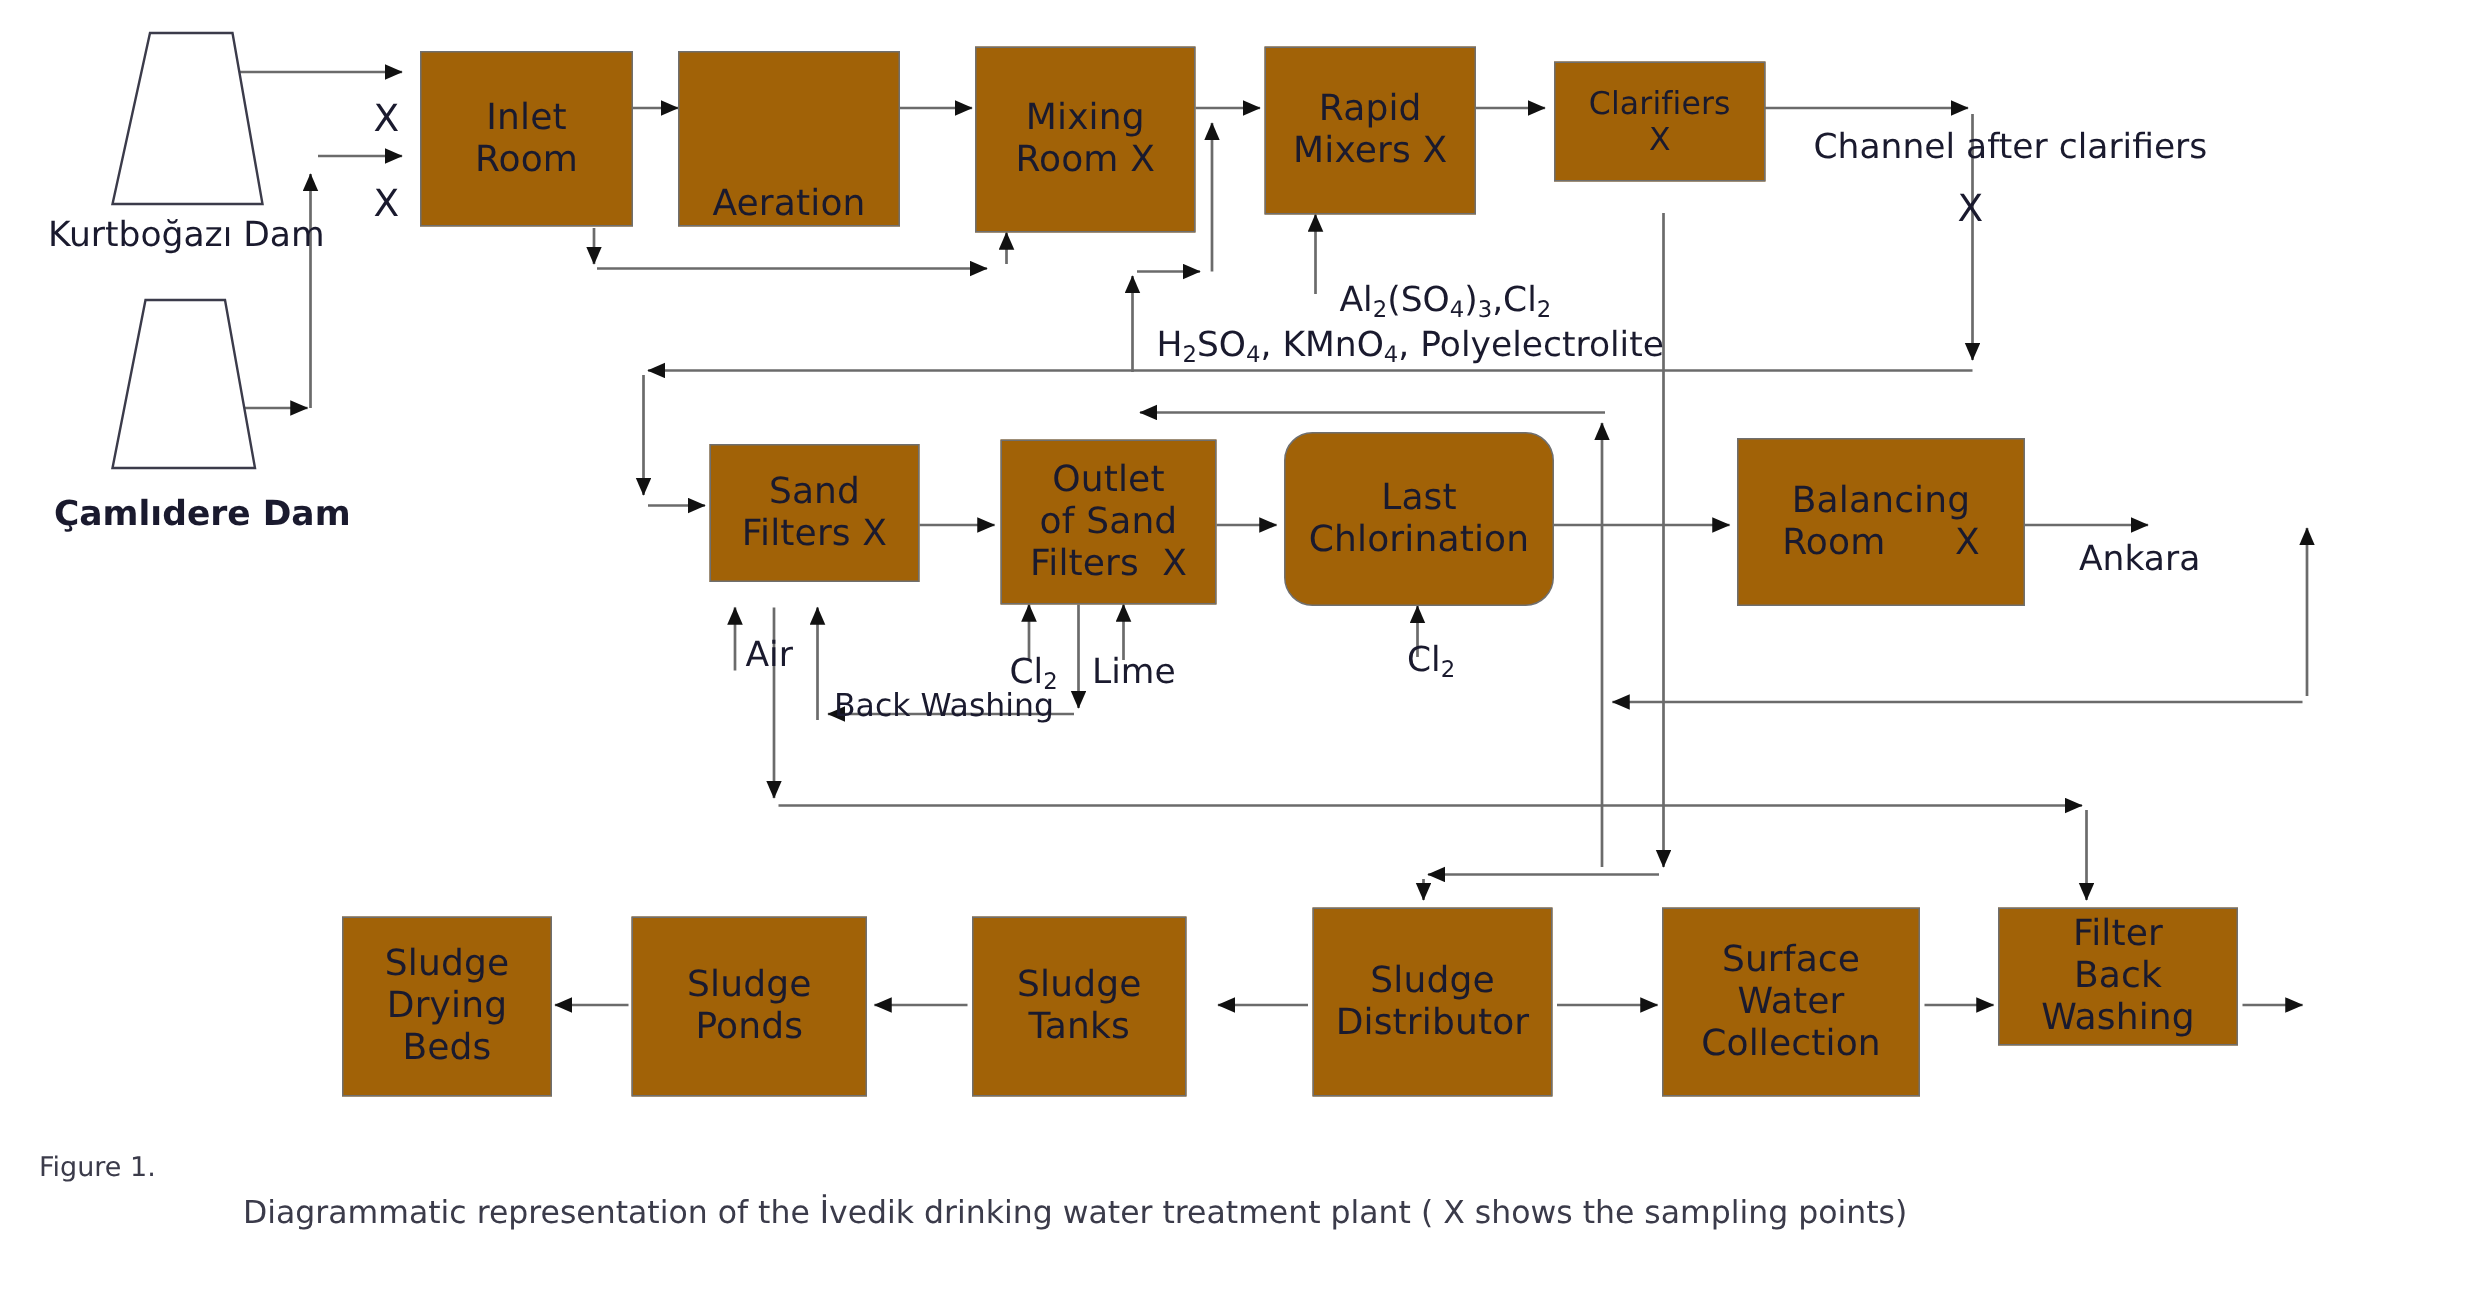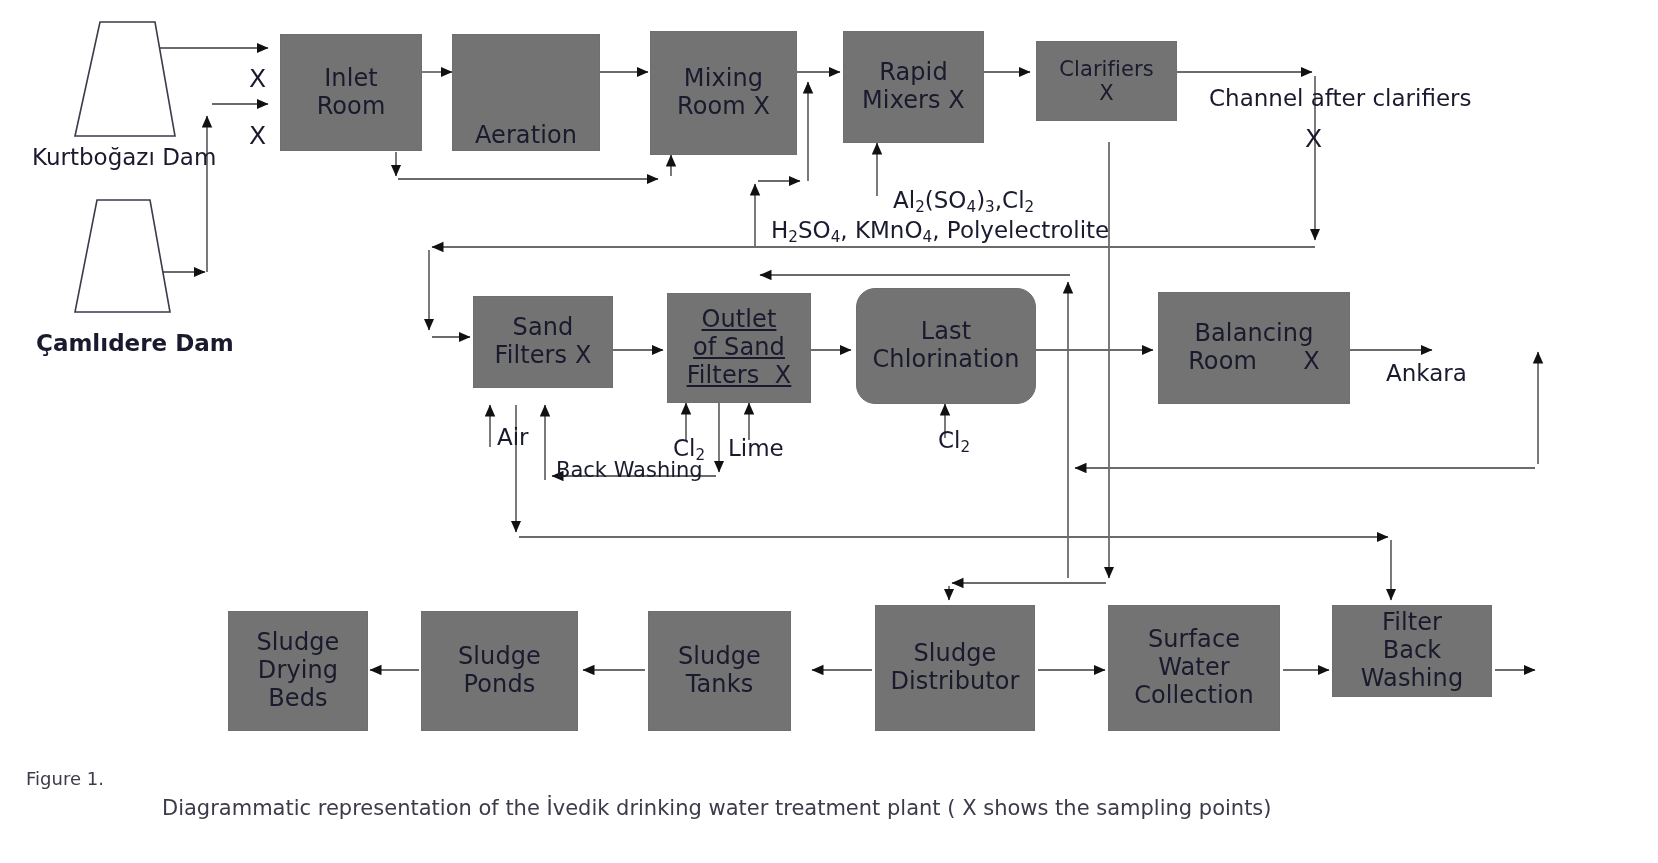--- a/index.html
+++ b/index.html
@@ -1,19 +1,19 @@
 <!DOCTYPE html>
 <html><head>
 <meta charset="utf-8">
 <style>
   html,body{margin:0;padding:0;background:#fff;}
   body{font-family:"DejaVu Sans", sans-serif;}
   #stage{position:relative;width:1658px;height:863px;background:#fff;overflow:hidden;}
   svg#wires{position:absolute;left:0;top:0;width:1658px;height:863px;pointer-events:none;}
-  .box{position:absolute;border:1.5px solid #6f6f6f;background:#737373;box-sizing:border-box;
+  .box{position:absolute;border:1.5px solid #6f6f6f;background:#a16207;box-sizing:border-box;
        display:flex;align-items:center;justify-content:center;text-align:center;
        font-size:24px;color:#1a1a2e;line-height:1.16;letter-spacing:.1px;}
   .box.small{font-size:21px;}
   .lbl{position:absolute;font-size:23px;color:#1a1a2e;white-space:nowrap;line-height:1.15;}
   .lbl.sm{font-size:21px;}
   .xmark{position:absolute;font-size:25px;color:#1a1a2e;}
   .caption{position:absolute;font-size:21px;color:#3b3b4a;white-space:nowrap;}
   .capnum{position:absolute;font-size:18px;color:#3b3b4a;white-space:nowrap;}
   sub{font-size:.66em;vertical-align:-.28em;}
 </style>
@@ -148,21 +148,21 @@
     Al<sub>2</sub>(SO<sub>4</sub>)<sub>3</sub>,Cl<sub>2</sub>
   </div>
   <div class="lbl" style="left:771px;top:217px;">
     H<sub>2</sub>SO<sub>4</sub>, KMnO<sub>4</sub>, Polyelectrolite
   </div>
 
   <div class="box" style="left:473px;top:296px;width:140px;height:92px;">
     <span>Sand<br>Filters&nbsp;X</span>
   </div>
 
-  <div class="box" style="left:667px;top:293px;width:144px;height:110px;text-decoration:underline;">
+  <div class="box" style="left:667px;top:293px;width:144px;height:110px;">
     <span>Outlet<br>of&nbsp;Sand<br>Filters&nbsp;&nbsp;X</span>
   </div>
 
   <div class="box" style="left:856px;top:288px;width:180px;height:116px;border-radius:19px;">
     <span>Last<br>Chlorination</span>
   </div>
 
   <div class="box" style="left:1158px;top:292px;width:192px;height:112px;">
     <span>Balancing<br>Room&nbsp;&nbsp;&nbsp;&nbsp;&nbsp;&nbsp;X</span>
   </div>

